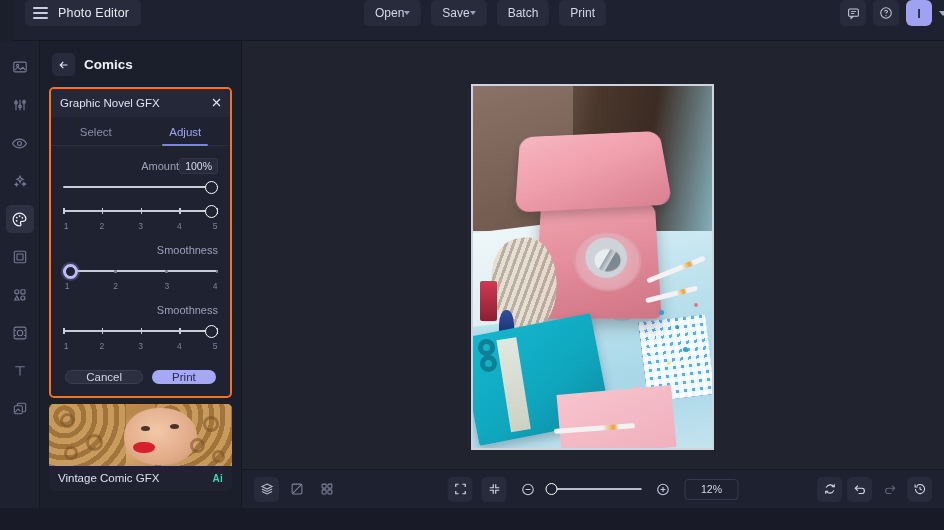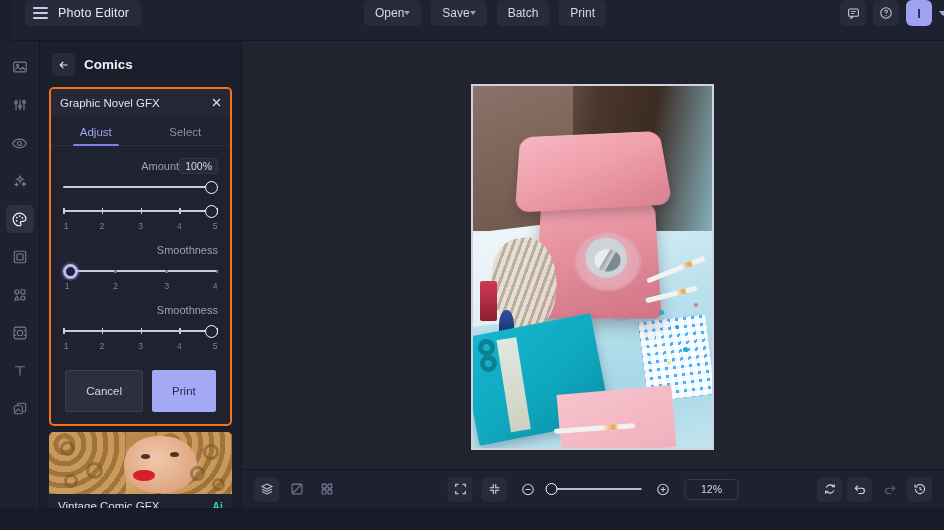--- a/index.html
+++ b/index.html
@@ -122,21 +122,21 @@
   .scale { position: relative; height: 13px; margin-top: 1px; }
   .scale span {
     position: absolute; font-size: 8.5px; color: #7d8398; transform: translateX(-50%);
   }
 
   .panel-actions {
     display: flex; gap: 9px; justify-content: center;
     padding: 10px 12px 12px 12px;
   }
   .btn {
-    height: 42px; padding: 0 20px; border-radius: 2px; font-size: 11.5px;
+    height: 14px; padding: 0 20px; border-radius: 9px; font-size: 11.5px;
     cursor: pointer; border: none; font-family: inherit;
   }
   .btn-cancel { background: #2b2f40; color: #d2d6e4; border: 1px solid #3a3f54; }
   .btn-apply { background: #a5a8f5; color: #2a2d4a; }
 
   
   .presets { padding: 6px 9px 0 9px; }
   .preset { background: #1f2230; border-radius: 5px; overflow: hidden; margin-bottom: 7px; cursor: pointer; }
   .preset-thumb { height: 62px; position: relative; }
   .preset-foot { display: flex; align-items: center; justify-content: space-between; padding: 6px 9px 7px; }
@@ -395,22 +395,22 @@
       <div class="panel-head">
         <span class="panel-title">Graphic Novel GFX</span>
         <span class="close-x">
           <svg width="11" height="11" viewBox="0 0 12 12" fill="none" stroke="#dfe2ee" stroke-width="1.35">
             <path d="M2.2 2.2l7.6 7.6M9.8 2.2l-7.6 7.6"></path>
           </svg>
         </span>
       </div>
 
       <div class="tabs">
+        <div class="tab">Select</div>
         <div class="tab active">Adjust</div>
-        <div class="tab">Select</div>
       </div>
 
       <div class="ctrls">
 
         <div class="ctrl">
           <div class="ctrl-top">
             <span class="ctrl-label">Amount</span>
             <span class="ctrl-val">100%</span>
           </div>
           <div class="slider">

